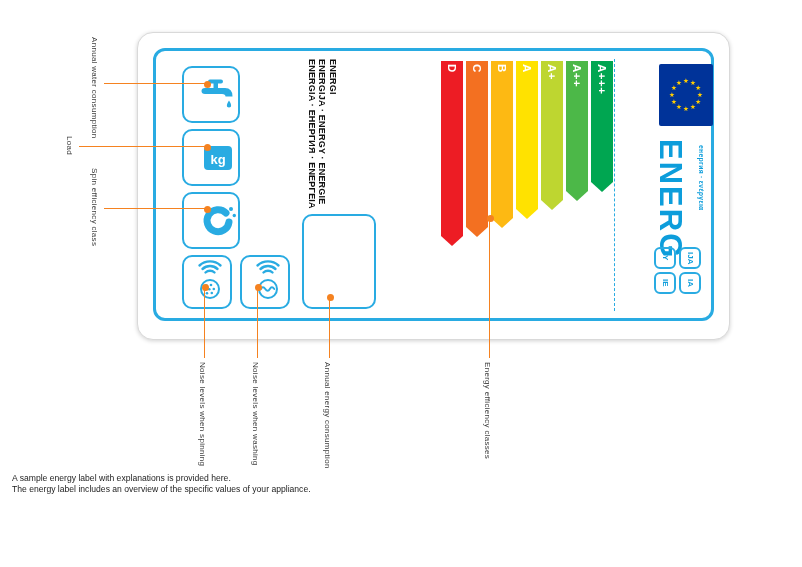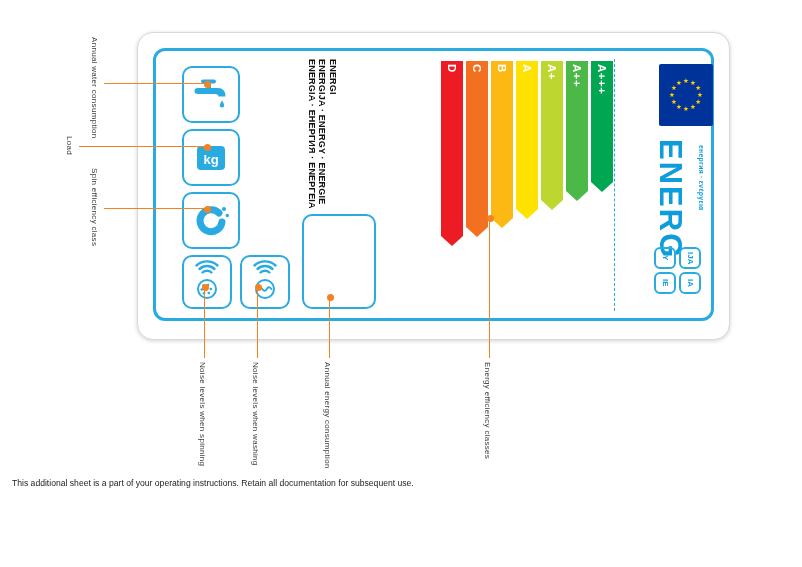--- a/index.html
+++ b/index.html
@@ -7,21 +7,21 @@
           font-family:"Liberation Sans",sans-serif;overflow:hidden;}
 
   
   .card{position:absolute;left:137px;top:32px;width:591px;height:306px;background:#fff;
         border:1px solid #d9d9d9;border-radius:16px;box-shadow:0 1px 4px rgba(0,0,0,.18);}
   .frame{position:absolute;left:15px;top:15px;width:561px;height:273px;box-sizing:border-box;
          border:3px solid var(--blue,#29abe2);border-radius:12px;}
 
   .ibox{position:absolute;box-sizing:border-box;background:#fff;
         border:2.5px solid var(--blue,#29abe2);border-radius:10px;
-        display:flex;align-items:center;justify-content:center;}
+        display:flex;align-items:center;justify-content:flex-end;}
   .ibox svg{color:var(--blue,#29abe2);}
   .box-water{left:26px;top:15px;width:58px;height:57px;}
   .box-load{left:26px;top:78px;width:58px;height:57px;}
   .box-spin{left:26px;top:141px;width:58px;height:57px;}
   .box-noise1{left:26px;top:204px;width:50px;height:54px;}
   .box-noise2{left:84px;top:204px;width:50px;height:54px;}
   .box-energy{left:146px;top:163px;width:74px;height:95px;}
 
   .energia{position:absolute;left:150px;top:8px;height:210px;writing-mode:vertical-lr;
            font-size:9px;font-weight:bold;color:#111;line-height:10.5px;letter-spacing:.2px;}
@@ -240,16 +240,17 @@
 
   <div class="adot dot-water"></div>
   <div class="adot dot-load"></div>
   <div class="adot dot-spin"></div>
   <div class="adot dot-noise1"></div>
   <div class="adot dot-noise2"></div>
   <div class="adot dot-energy"></div>
   <div class="adot dot-classes"></div>
 
   <div class="footer">
-    <p class="gap">This additional sheet is a part of your operating instructions. Retain all documentation for subsequent use.</p>
+    <p>A sample energy label with explanations is provided here.</p>
+    <p>The energy label includes an overview of the specific values of your appliance.</p>
   </div>
 
 </div>
 
 </body></html>

